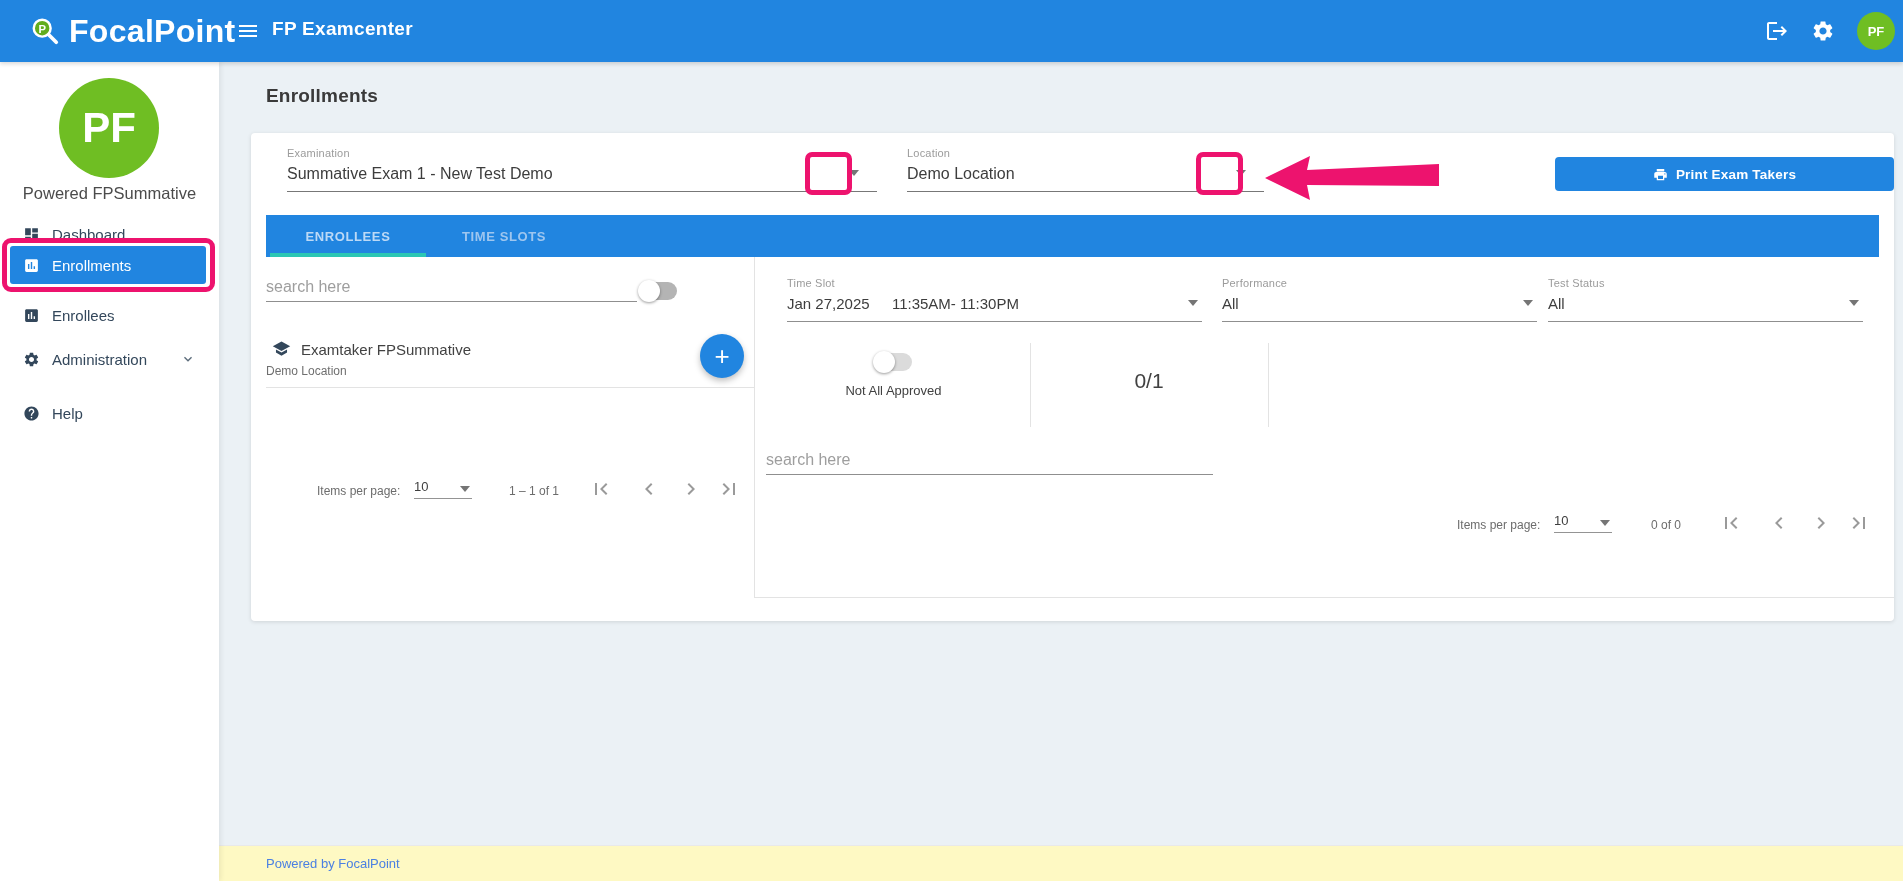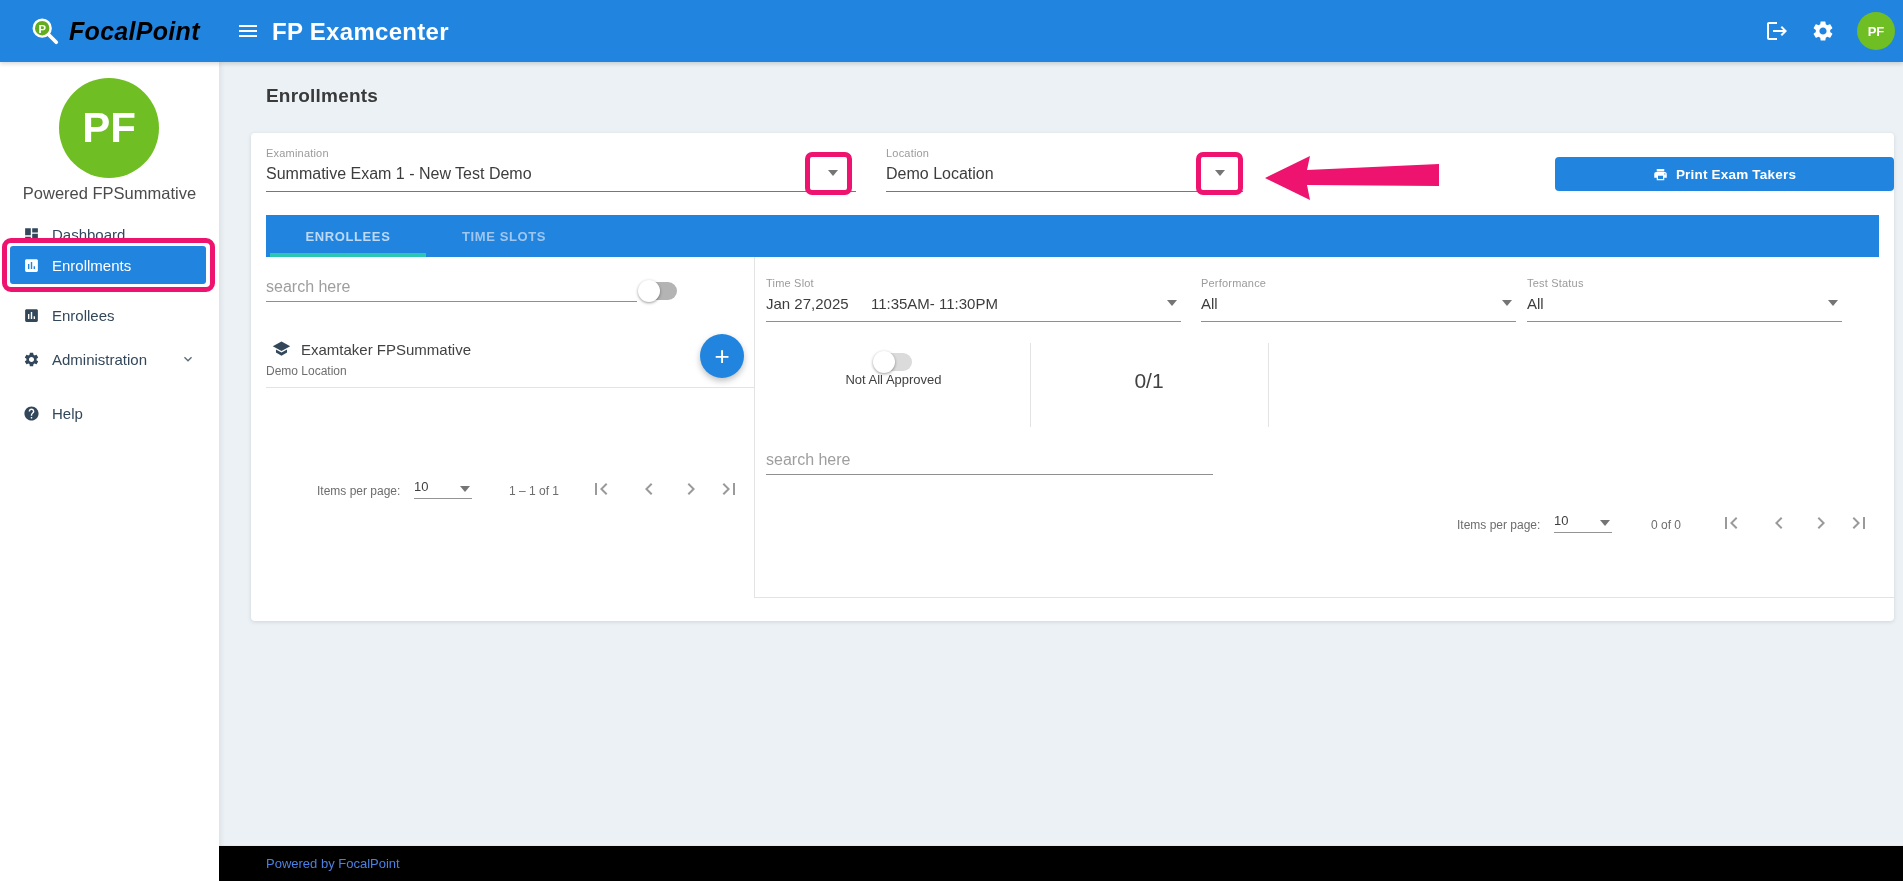--- a/index.html
+++ b/index.html
@@ -1,23 +1,23 @@
 <!DOCTYPE html>
 <html><head>
 <meta charset="utf-8">
 <style>
   * { box-sizing: border-box; margin: 0; padding: 0; }
   html,body { width:1903px; height:881px; font-family:"Liberation Sans", sans-serif; background:#ebf1f5; overflow:hidden; }
 
   
   .topbar { position:absolute; left:0; top:0; width:1903px; height:62px; background:#2185e0; z-index:40; box-shadow:0 2px 4px rgba(0,0,0,.15); }
   .brand { position:absolute; left:30px; top:0; height:62px; display:flex; align-items:center; gap:9px; }
-  .brand-text { color:#000000; font-size:25px; font-weight:700; letter-spacing:.3px;font-style:italic; }
+  .brand-text { color:#ffffff; font-size:32px; font-weight:700; letter-spacing:.3px; }
   .menu-toggle { position:absolute; left:236px; top:19px; width:24px; height:24px; cursor:pointer; }
-  .app-title { position:absolute; left:272px; top:18px; color:#fff; font-size:24px; font-weight:600; letter-spacing:.3px; }
+  .app-title { position:absolute; left:272px; top:18px; color:#fff; font-size:19px; font-weight:600; letter-spacing:.3px; }
   .topbar-right { position:absolute; right:8px; top:0; height:62px; display:flex; align-items:center; gap:22px; }
   .topbar-icon { width:24px; height:24px; cursor:pointer; }
   .topbar-avatar { width:38px; height:38px; border-radius:50%; background:#6fbe23; color:#fff; font-size:13px; font-weight:700; display:flex; align-items:center; justify-content:center; cursor:pointer; }
 
   
   .sidebar { position:absolute; left:0; top:62px; width:219px; height:819px; background:#fff; z-index:30; box-shadow:2px 0 5px rgba(0,0,0,.07); }
   .side-avatar { position:absolute; left:59px; top:16px; width:100px; height:100px; border-radius:50%; background:#6fbe23; color:#fff; font-size:42px; font-weight:700; display:flex; align-items:center; justify-content:center; }
   .side-username { position:absolute; left:0; top:122px; width:219px; text-align:center; font-size:16.5px; color:#4b4b4b; }
   .nav-item { position:absolute; left:10px; width:196px; height:34px; display:flex; align-items:center; padding-left:13px; gap:12px; color:#33475b; font-size:15px; cursor:pointer; border-radius:3px; }
   .nav-item .nav-ic { width:17px; height:17px; flex:0 0 17px; }
@@ -26,21 +26,21 @@
   .nav-item.active .nav-ic svg { fill:#fff; }
   .nav-chevron { position:absolute; right:10px; top:9px; width:16px; height:16px; }
   .annot-box-side { position:absolute; left:2px; top:176px; width:213px; height:54px; border:5px solid #ed136e; border-radius:9px; z-index:5; pointer-events:none; }
 
   
   .main { position:absolute; left:219px; top:62px; width:1684px; height:819px; }
   .page-title { position:absolute; left:47px; top:23px; font-size:19px; font-weight:600; color:#3a3a3a; letter-spacing:.2px; }
   .card { position:absolute; left:32px; top:71px; width:1643px; height:488px; background:#fff; border-radius:4px; box-shadow:0 1px 4px rgba(0,0,0,.12); }
 
   
-  .mat-field { position:absolute; border-bottom:1px solid #777; height:45px; }
+  .mat-field { position:absolute; border-bottom:1px solid #777; height:45px;margin-left:21px; }
   .mat-label { font-size:11px; color:#9b9b9b; letter-spacing:.2px; }
   .mat-value { font-size:16px; color:#3d3d3d; margin-top:6px; white-space:nowrap; }
   .dd-arrow { position:absolute; width:0; height:0; border-left:5px solid transparent; border-right:5px solid transparent; border-top:6px solid #757575; }
   .annot-box { position:absolute; width:47px; height:43px; border:5px solid #ed136e; border-radius:7px; z-index:6; pointer-events:none; }
 
   .print-btn { position:absolute; left:1304px; top:24px; width:339px; height:34px; background:#2185e0; border:none; border-radius:4px; color:#fff; font-family:"Liberation Sans",sans-serif; font-size:13.5px; font-weight:700; display:flex; align-items:center; justify-content:center; gap:8px; cursor:pointer; letter-spacing:.2px; }
   .print-btn svg { width:15px; height:15px; fill:#fff; }
 
   
   .tabs { position:absolute; left:15px; top:82px; width:1613px; height:42px; background:#2185e0; display:flex; padding-left:4px; }
@@ -73,28 +73,28 @@
   
   .pg-label { position:absolute; font-size:12px; color:#6c6c6c; }
   .pg-select { position:absolute; width:58px; border-bottom:1px solid #949494; font-size:13px; color:#3f3f3f; height:20px; cursor:pointer; }
   .pg-select .dd-arrow { right:2px; top:7px; }
   .pg-range { position:absolute; font-size:12px; color:#6c6c6c; }
   .pg-nav { position:absolute; width:24px; height:24px; cursor:pointer; }
   .pg-nav svg { width:24px; height:24px; fill:#9a9a9a; }
 
   
   .approval { position:absolute; left:555px; top:219px; width:175px; display:flex; flex-direction:column; align-items:center; }
-  .approval-label { margin-top:0; font-size:13px; color:#414141; }
+  .approval-label { margin-top:11px; font-size:13px; color:#414141; }
   .ratio { position:absolute; left:779px; top:236px; width:238px; text-align:center; font-size:21px; color:#414141; }
 
   
   .annot-arrow { position:absolute; left:1013px; top:22px; width:176px; height:46px; pointer-events:none; z-index:6; }
 
   
-  .footer { position:absolute; left:0; top:783px; width:1684px; height:36px; background:#000000; border-top:1px solid #e9e9e9; }
+  .footer { position:absolute; left:0; top:783px; width:1684px; height:36px; background:#fef9c3; border-top:1px solid #e9e9e9; }
   .footer-link { position:absolute; left:47px; top:10px; font-size:13px; color:#4b80e2; text-decoration:none; cursor:pointer; }
 </style>
 </head>
 <body>
 
 <div class="topbar">
   <div class="brand">
     <span style="display:flex;">
       <svg width="30" height="30" viewBox="0 0 32 32">
         <circle cx="13" cy="13" r="9" fill="#62ad1e" stroke="#ffffff" stroke-width="2.6"></circle>

